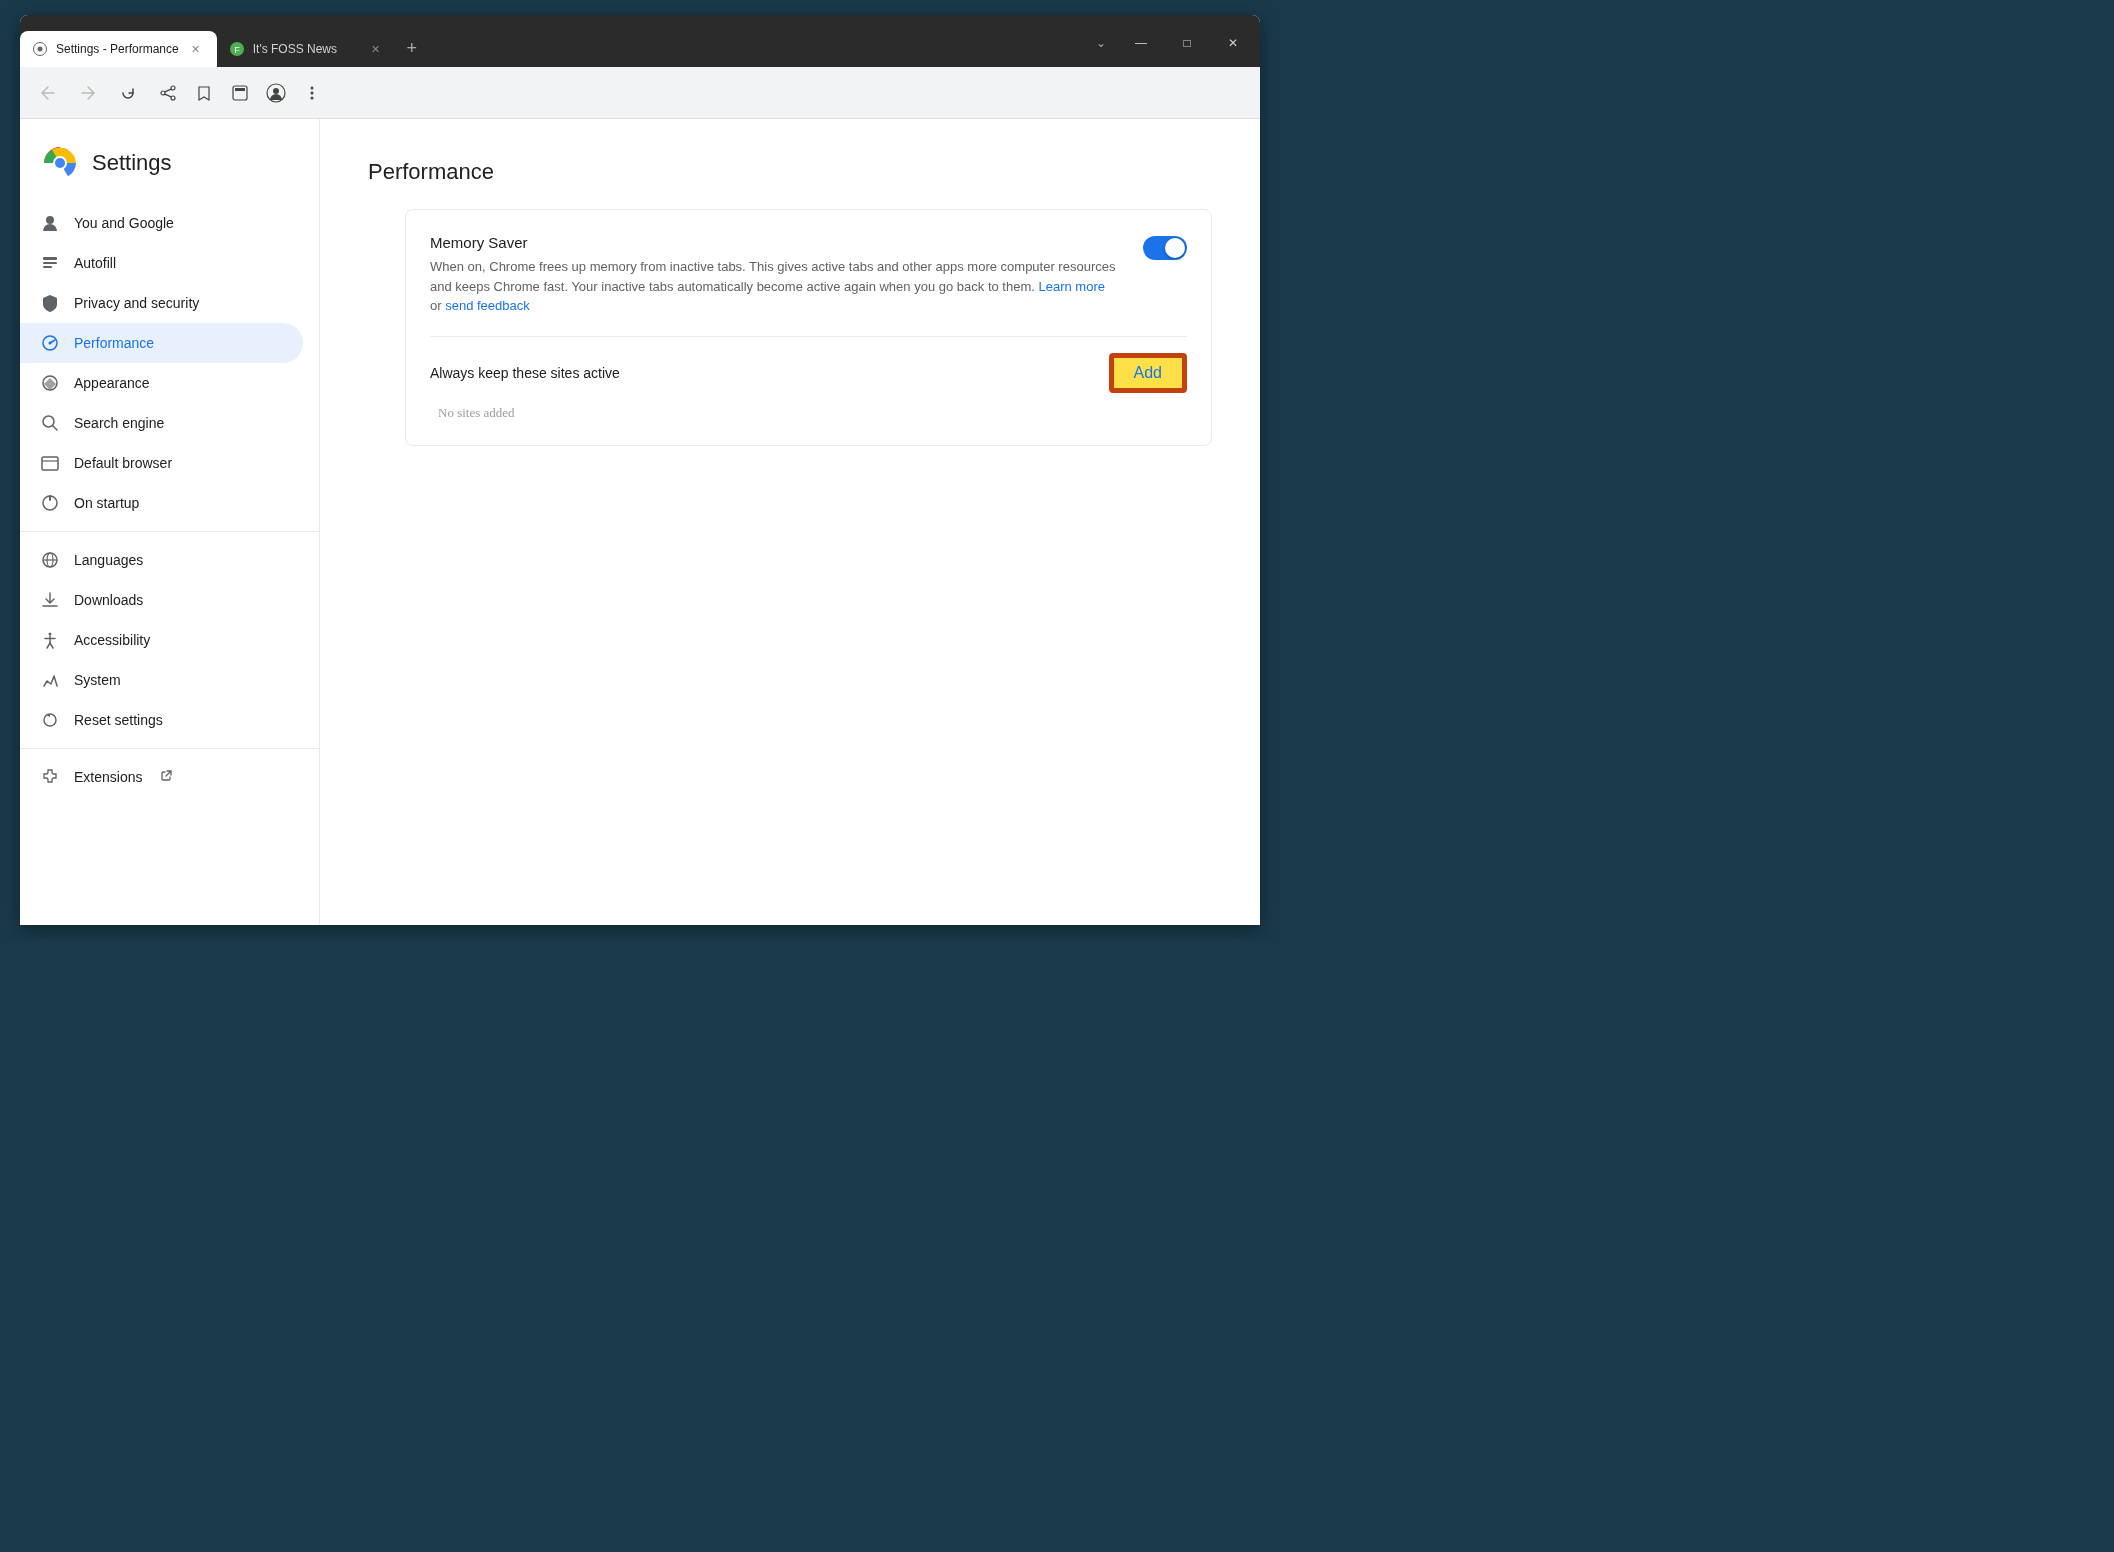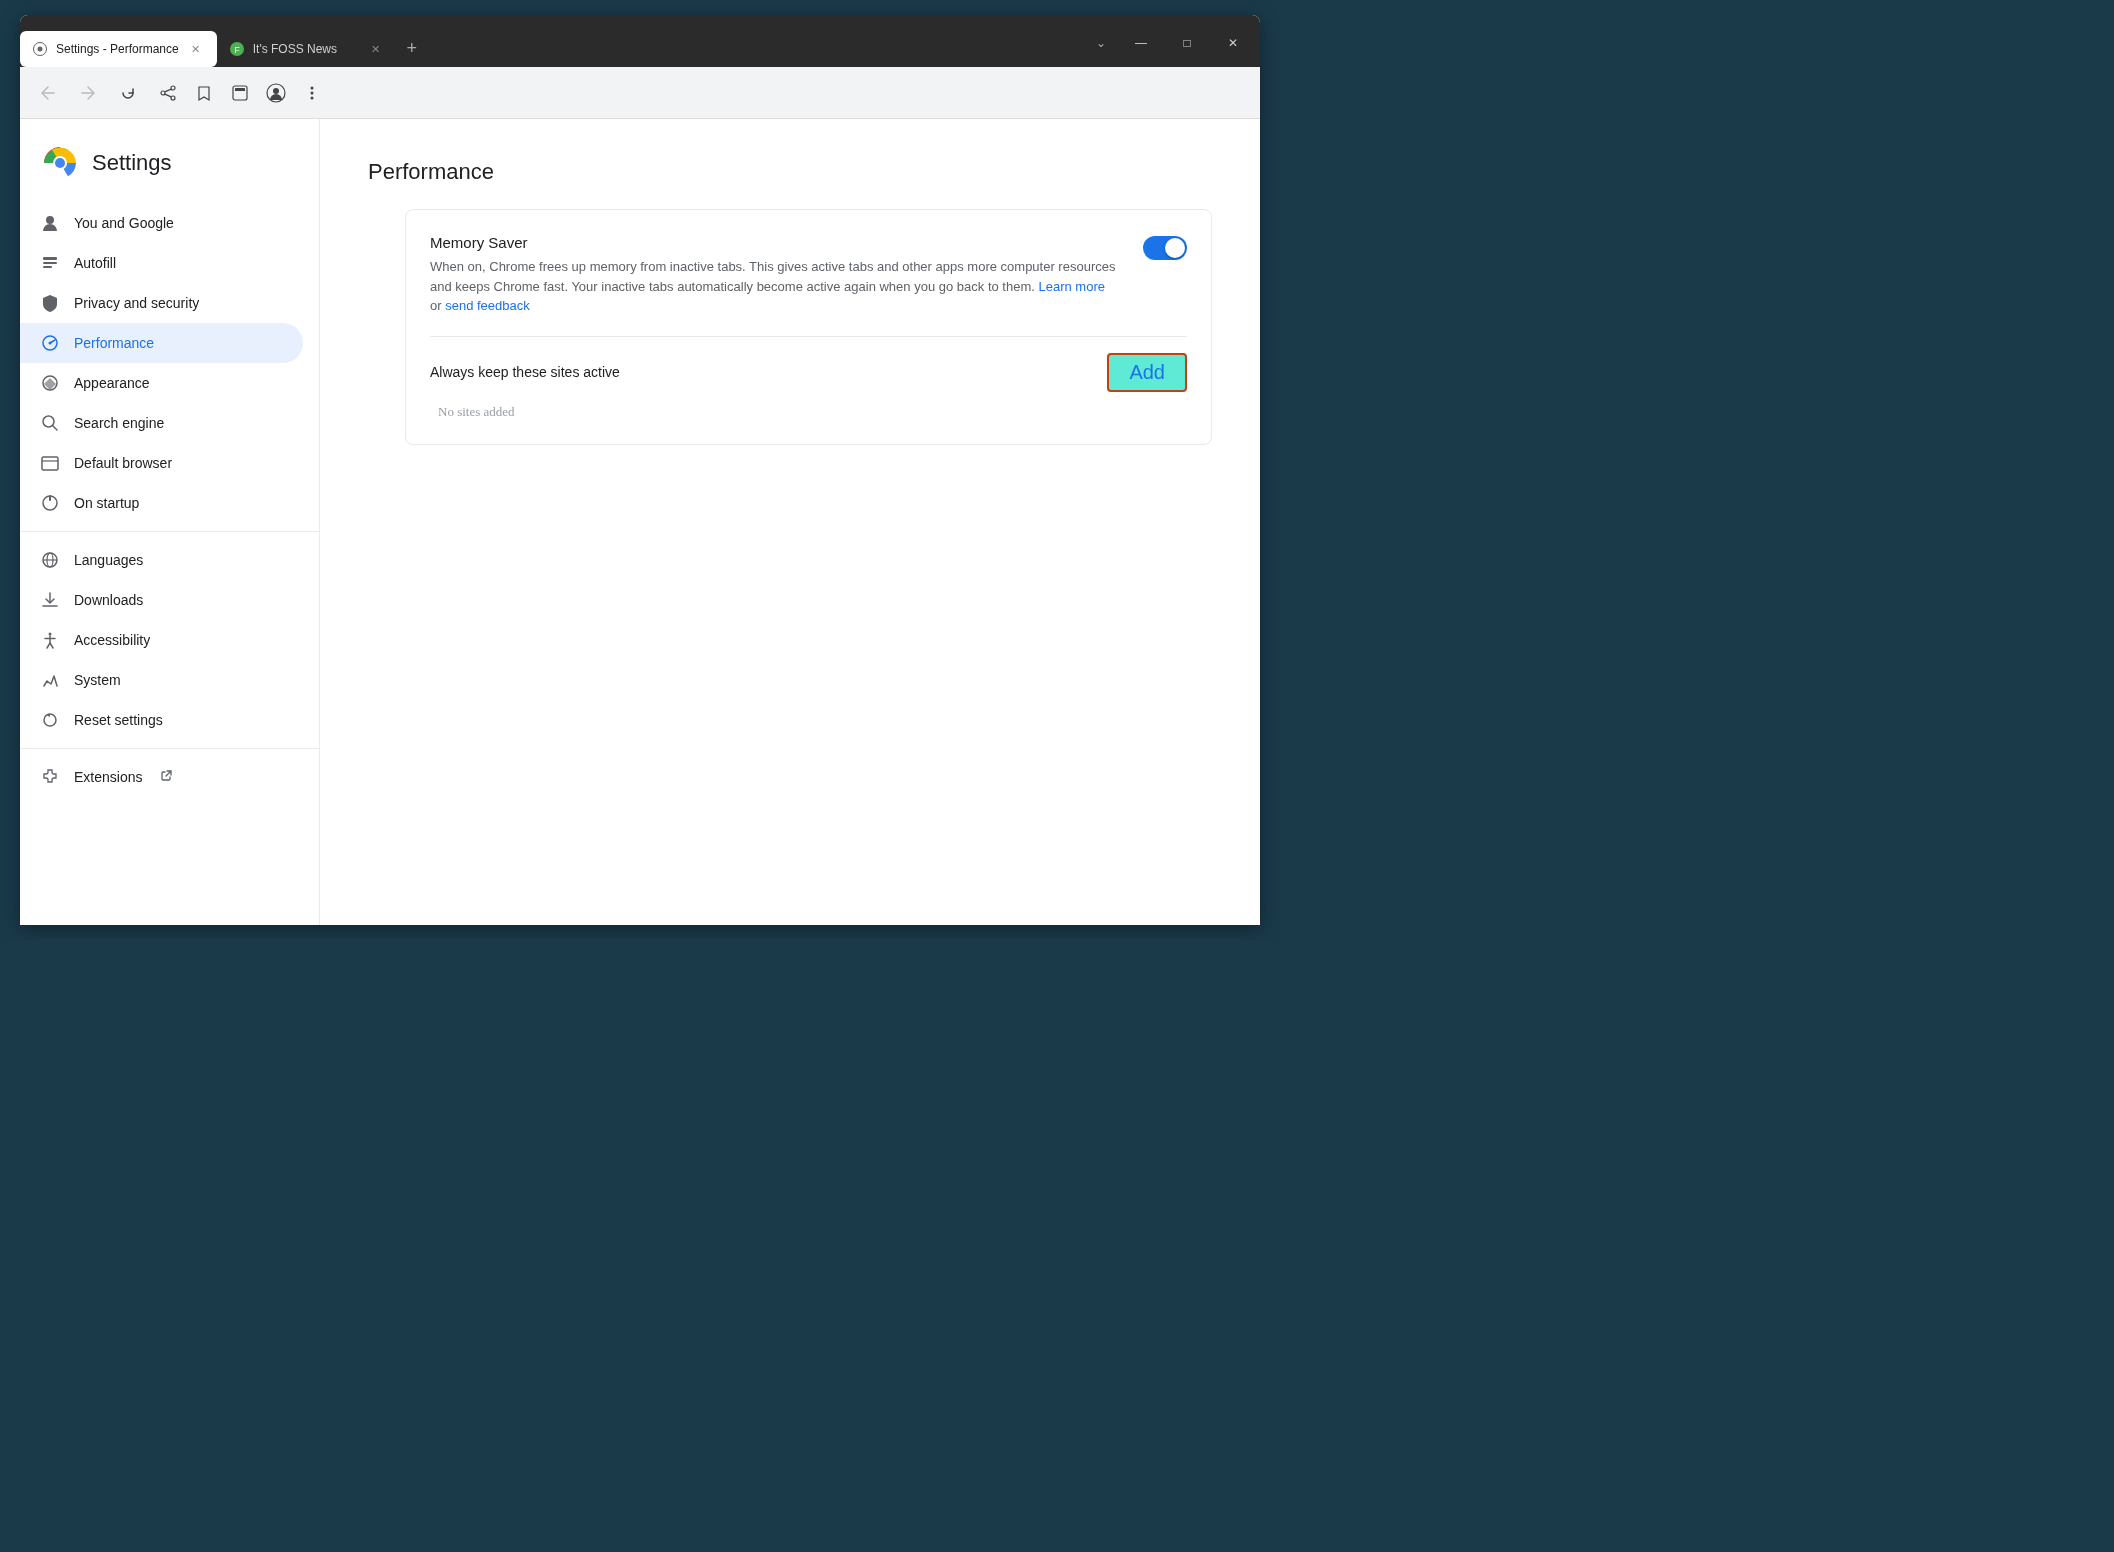--- a/index.html
+++ b/index.html
@@ -40,21 +40,20 @@
       border-radius: 8px 8px 0 0;
       font-size: 13px;
       gap: 8px;
       min-width: 180px;
       max-width: 220px;
       position: relative;
     }
     .tab.active {
       background: #fff;
       color: #202124;
-      border-radius: 6px;
     }
     .tab.inactive {
       background: transparent;
       color: #d0d0d0;
     }
     .tab-icon {
       width: 16px;
       height: 16px;
       flex-shrink: 0;
     }
@@ -337,24 +336,24 @@
       align-items: center;
       justify-content: space-between;
     }
 
     .always-active-label {
       font-size: 14px;
       color: #202124;
     }
 
     .add-btn {
-      border: 2px solid #c2410c;
-      background: #5eead4;
+      border: 5px solid #c2410c;
+      background: #fde047;
       color: #1a73e8;
-      font-size: 20px;
+      font-size: 16px;
       font-weight: 500;
       padding: 6px 20px;
       border-radius: 4px;
       cursor: pointer;
     }
 
     .no-sites {
       font-size: 13px;
       color: #9aa0a6;
       margin-top: 12px;

